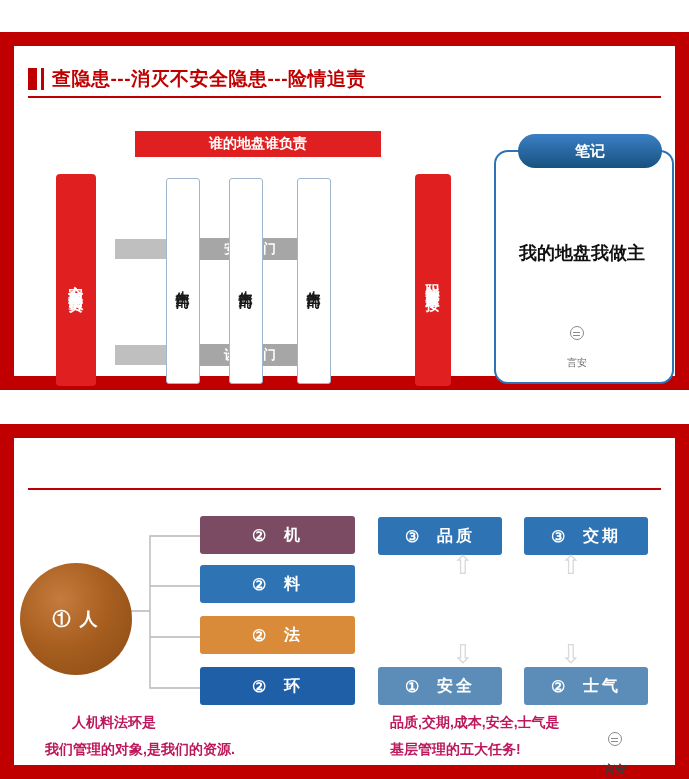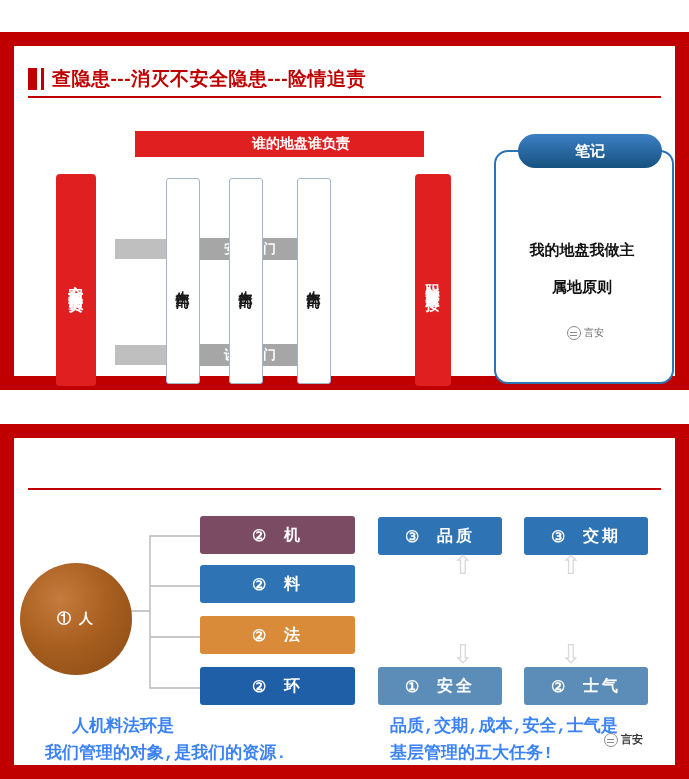--- a/index.html
+++ b/index.html
@@ -88,21 +88,20 @@
     top: 85px;
     width: 246px;
     height: 26px;
     background: #e02020;
     color: #ffffff;
     font-size: 14px;
     font-weight: bold;
     display: flex;
     align-items: center;
     justify-content: center;
-    padding-left: 43px;
   }
   .s1-leftbar {
     position: absolute;
     left: 42px;
     top: 128px;
     width: 40px;
     height: 212px;
     background: #e02020;
     border-radius: 4px;
     color: #ffffff;
@@ -209,35 +208,36 @@
     display: flex;
     align-items: center;
     justify-content: center;
     z-index: 4;
   }
   .s1-note-line {
     position: absolute;
     left: 480px;
     width: 176px;
     text-align: center;
-    font-size: 15px;
+    font-size: 18px;
     font-weight: bold;
     color: #111111;
   }
   .s1-note-line.l1 { top: 195px; }
   .s1-note-line.l2 { top: 232px; }
 
   
   .watermark {
     position: absolute;
     display: flex;
     align-items: center;
-    gap: 3px;
+    gap: 16px;
     color: #6b6b6b;
     font-size: 10px;
+    flex-direction: column;
   }
   .wm-circle {
     width: 12px;
     height: 12px;
     border: 1px solid #8a8a8a;
     border-radius: 50%;
     position: relative;
   }
   .wm-circle::before {
     content: "";
@@ -254,21 +254,21 @@
   
   .s2-circle {
     position: absolute;
     left: 20px;
     top: 563px;
     width: 112px;
     height: 112px;
     border-radius: 50%;
     background: radial-gradient(circle at 36% 32%, #c47b3d 0%, #a85f20 45%, #8a4a14 100%);
     color: #ffffff;
-    font-size: 14px;
+    font-size: 18px;
     font-weight: bold;
     display: flex;
     align-items: center;
     justify-content: center;
     letter-spacing: 2px;
   }
   .s2-box {
     position: absolute;
     height: 38px;
     border-radius: 3px;
@@ -315,25 +315,24 @@
     font-size: 26px;
     line-height: 1;
   }
   .arr-a { left: 452px; top: 552px; }
   .arr-b { left: 560px; top: 552px; }
   .arr-c { left: 452px; top: 641px; }
   .arr-d { left: 560px; top: 641px; }
 
   .s2-caption {
     position: absolute;
-    font-size: 17px;
-    font-weight: bold;
-    color: #3b82f6;
+    font-size: 14px;
+    font-weight: bold;
+    color: #be185d;
     white-space: nowrap;
-    font-family: Liberation Mono, monospace;
   }
   .cap-l1 { left: 72px;  top: 714px; }
   .cap-l2 { left: 45px;  top: 741px; }
   .cap-r1 { left: 390px; top: 714px; }
   .cap-r2 { left: 390px; top: 741px; }
 
   .connector {
     position: absolute;
     left: 130px;
     top: 516px;
@@ -369,21 +368,20 @@
       <div class="s1-col c3">生产部门</div>
 
       <div class="s1-graylabel lab-a">安全部门</div>
       <div class="s1-graylabel lab-b">设备部门</div>
 
       <div class="s1-rightbar">职能部门要承接</div>
 
       <div class="s1-note"></div>
       <div class="s1-note-head">笔记</div>
       <div class="s1-note-line l1">我的地盘我做主</div>
-      <div class="s1-note-line l2">属地原则</div>
 
     </div>
   </div>
 
   <div class="watermark wm-1">
     <span class="wm-circle"></span>
     <span>言安</span>
   </div>
 
   <div class="slide slide-2">

